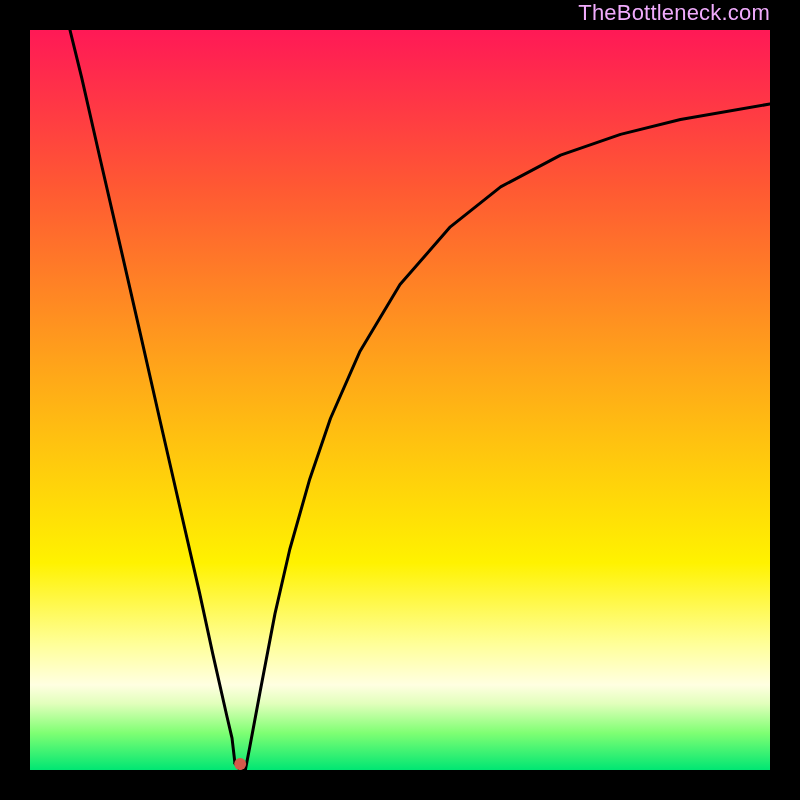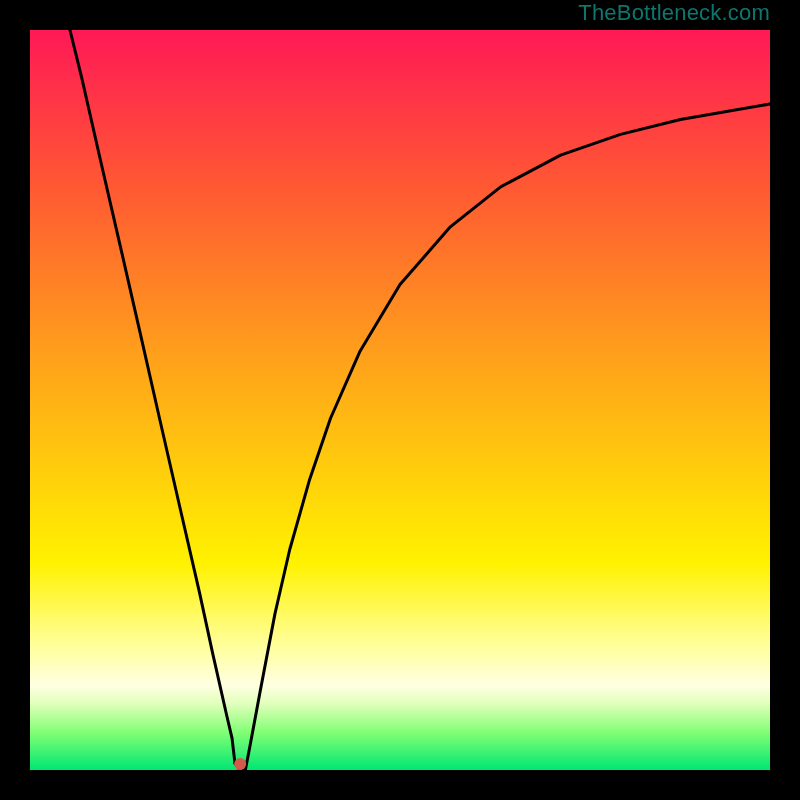--- a/index.html
+++ b/index.html
@@ -31,21 +31,21 @@
       #ffffe1 88.5%,
       #e2ffbc 91%,
       #7fff73 95%,
       #00e673 100%
     );
   }
   .attribution {
     position: absolute;
     top: 0;
     right: 30px;
-    color: #0f766e;
+    color: #f0abfc;
     font-size: 22px;
     font-weight: 500;
     letter-spacing: 0.2px;
   }
   svg.curve {
     position: absolute;
     left: 0;
     top: 0;
     width: 740px;
     height: 740px;

